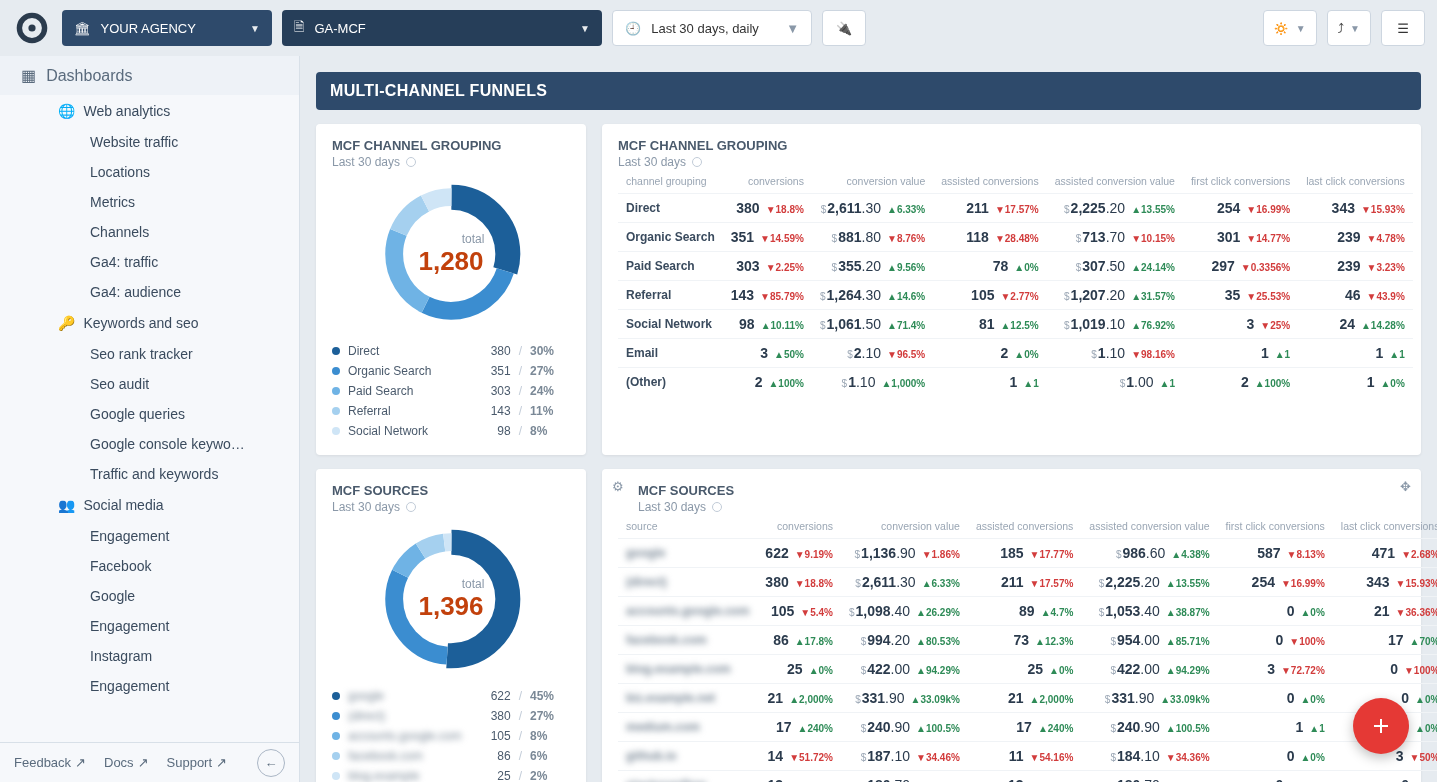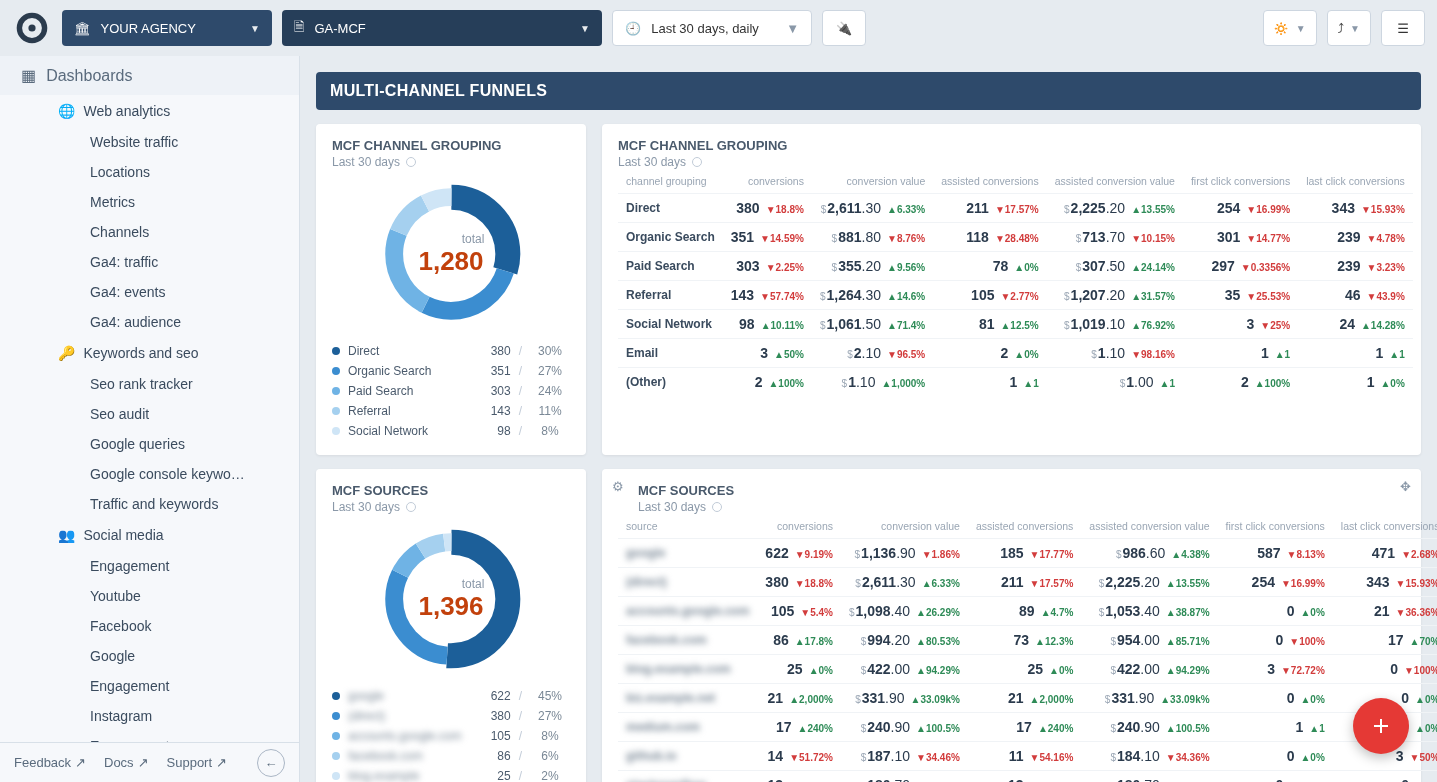--- a/index.html
+++ b/index.html
@@ -57,21 +57,21 @@
 .donut svg{width:150px;height:150px;}
 .donut-center{position:absolute;inset:0;display:flex;flex-direction:column;align-items:center;justify-content:center;}
 .donut-center .lbl{font-size:12px;color:var(--muted);padding-left:44px;}
 .donut-center .val{font-size:26px;font-weight:700;color:#c2410c;}
 
 .legend{width:100%;margin-top:12px;font-size:12px;color:#4a5a6c;}
 .legend-row{display:flex;align-items:center;gap:8px;padding:3px 0;}
 .legend-dot{width:8px;height:8px;border-radius:50%;}
 .legend-name{flex:1;}
 .legend-val{width:40px;text-align:right;}
-.legend-pct{width:40px;text-align:center;color:#7a8896;}
+.legend-pct{width:40px;text-align:left;color:#7a8896;font-weight:bold;}
 
 
 .tbl{width:100%;border-collapse:collapse;font-size:12px;}
 .tbl th{color:#9aa6b4;font-weight:400;text-align:right;padding:6px 8px;white-space:nowrap;font-size:10.5px;}
 .tbl th:first-child{text-align:left;}
 .tbl td{padding:6px 8px;text-align:right;white-space:nowrap;border-top:1px solid #f0f3f6;}
 .tbl td:first-child{text-align:left;color:#3a4b5e;font-weight:600;}
 .cur{color:#9aa6b4;font-size:10px;margin-right:1px;}
 .big{font-size:14px;font-weight:700;color:#2b3b4d;}
 .dec{font-size:14px;color:#2b3b4d;}
@@ -139,37 +139,35 @@
       <div id="side-groups">
           <div class="group-head">
             <span>🌐</span>
             <span>Web analytics</span>
           </div>
           <div class="item">Website traffic</div>
           <div class="item">Locations</div>
           <div class="item">Metrics</div>
           <div class="item">Channels</div>
           <div class="item">Ga4: traffic</div>
-          <div class="item">Ga4: events</div>
           <div class="item">Ga4: audience</div>
           <div class="group-head">
             <span>🔑</span>
             <span>Keywords and seo</span>
           </div>
           <div class="item">Seo rank tracker</div>
           <div class="item">Seo audit</div>
           <div class="item">Google queries</div>
           <div class="item">Google console keywo…</div>
           <div class="item">Traffic and keywords</div>
           <div class="group-head">
             <span>👥</span>
             <span>Social media</span>
           </div>
           <div class="item">Engagement</div>
-          <div class="item">Youtube</div>
           <div class="item">Facebook</div>
           <div class="item">Google</div>
           <div class="item">Engagement</div>
           <div class="item">Instagram</div>
           <div class="item">Engagement</div>
         </div>
     </div>
     <div class="sidefoot">
       <a>
           <span>Feedback</span> 
@@ -294,21 +292,21 @@
                 <td><span class="">Paid Search</span></td>
                 <td><span class="big">303</span><span class="delta down">▼2.25%</span></td>
                 <td><span class="cur">$</span><span class="big">355</span><span class="dec">.20</span><span class="delta up">▲9.56%</span></td>
                 <td><span class="big">78</span><span class="delta up">▲0%</span></td>
                 <td><span class="cur">$</span><span class="big">307</span><span class="dec">.50</span><span class="delta up">▲24.14%</span></td>
                 <td><span class="big">297</span><span class="delta down">▼0.3356%</span></td>
                 <td><span class="big">239</span><span class="delta down">▼3.23%</span></td>
               </tr>
               <tr>
                 <td><span class="">Referral</span></td>
-                <td><span class="big">143</span><span class="delta down">▼57.74%</span></td>
+                <td><span class="big">143</span><span class="delta down">▼85.79%</span></td>
                 <td><span class="cur">$</span><span class="big">1,264</span><span class="dec">.30</span><span class="delta up">▲14.6%</span></td>
                 <td><span class="big">105</span><span class="delta down">▼2.77%</span></td>
                 <td><span class="cur">$</span><span class="big">1,207</span><span class="dec">.20</span><span class="delta up">▲31.57%</span></td>
                 <td><span class="big">35</span><span class="delta down">▼25.53%</span></td>
                 <td><span class="big">46</span><span class="delta down">▼43.9%</span></td>
               </tr>
               <tr>
                 <td><span class="">Social Network</span></td>
                 <td><span class="big">98</span><span class="delta up">▲10.11%</span></td>
                 <td><span class="cur">$</span><span class="big">1,061</span><span class="dec">.50</span><span class="delta up">▲71.4%</span></td>

